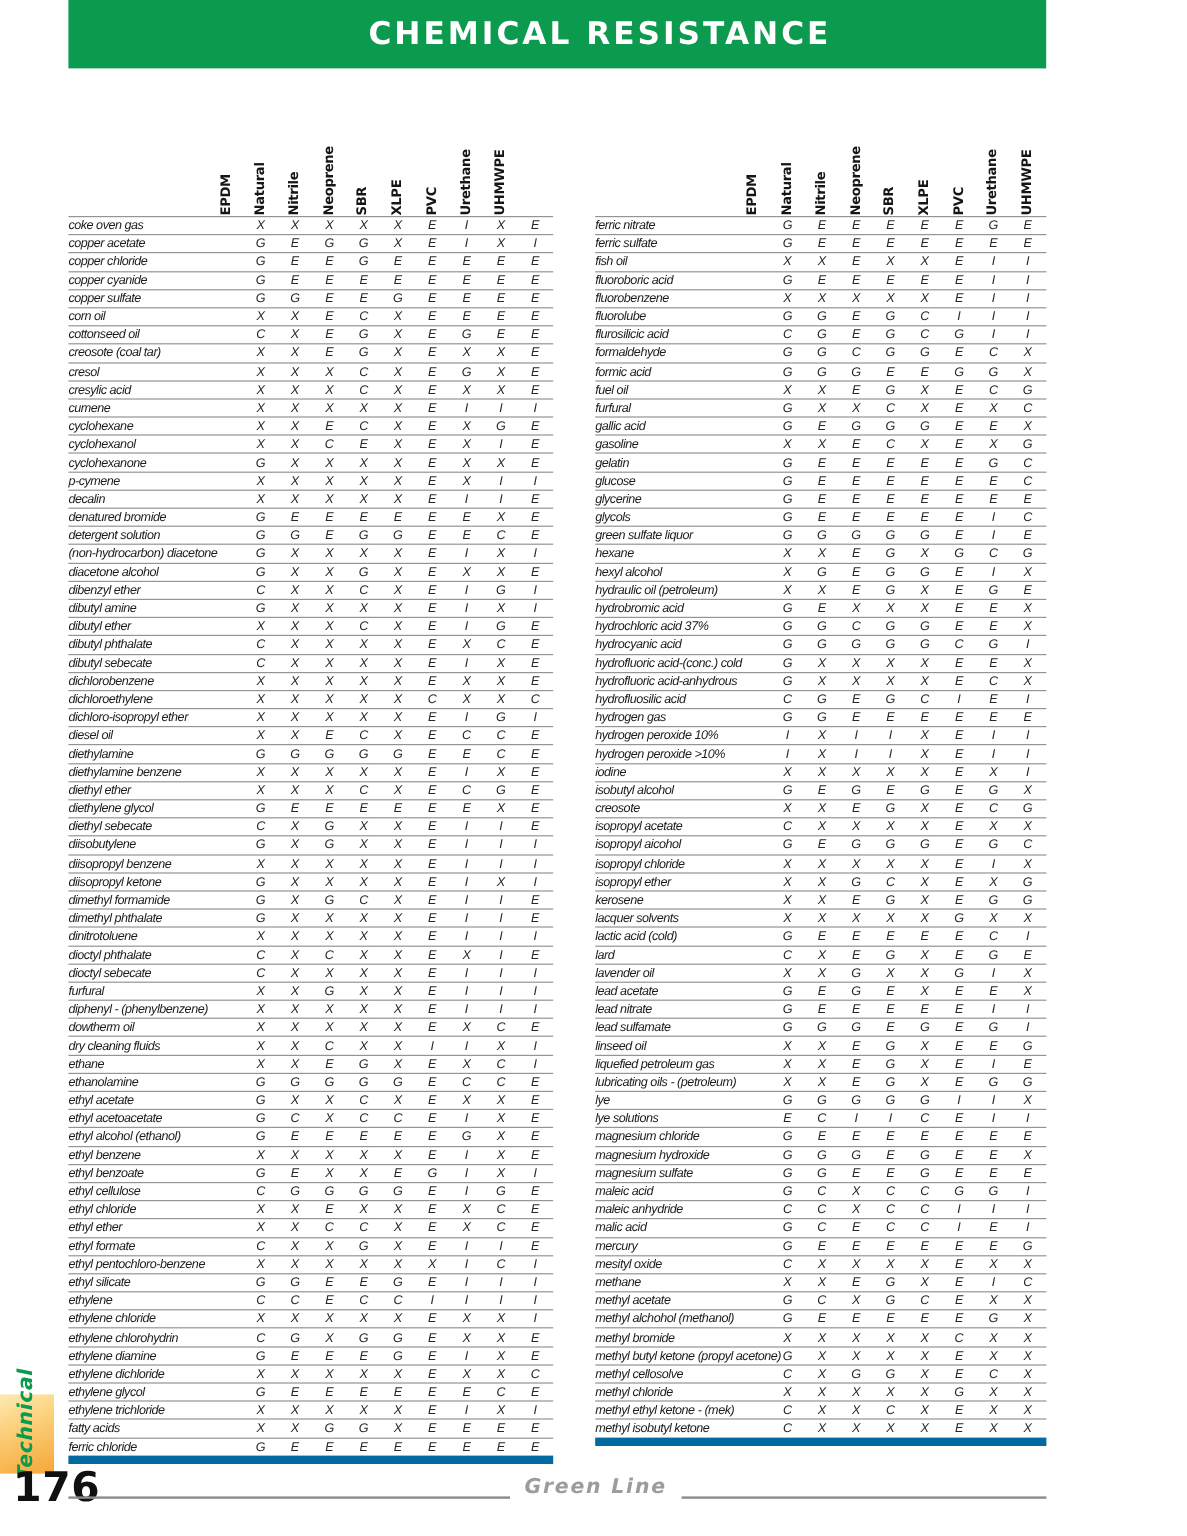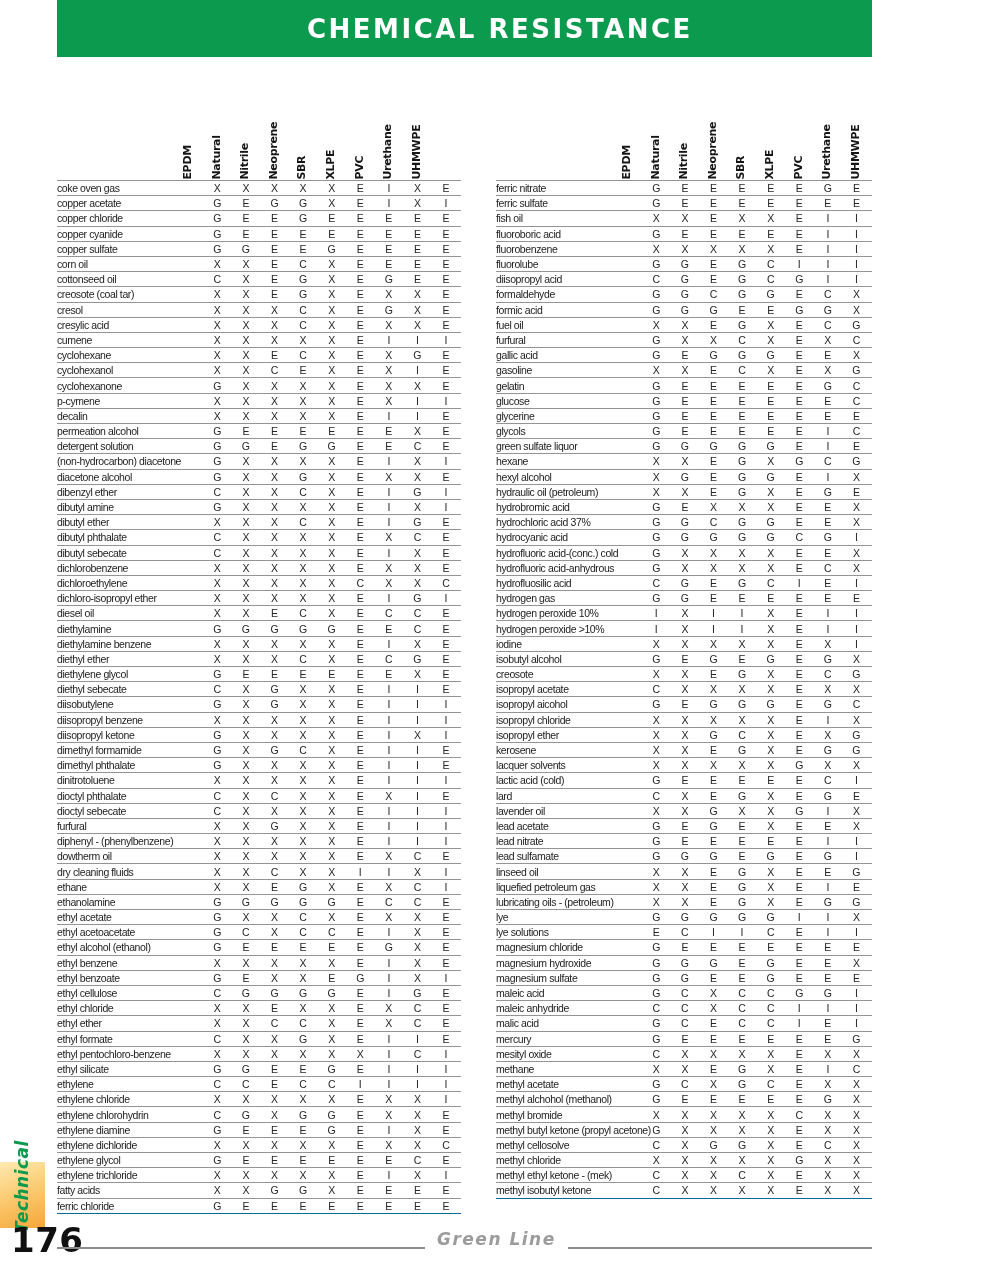--- a/index.html
+++ b/index.html
@@ -13,21 +13,21 @@
 
   
   .ctable{position:absolute;top:100px;width:404px;}
   .tleft{left:57px;}
   .tright{left:496px;}
   .thead{position:relative;height:80px;margin-left:146px;}
   .colhead{position:absolute;bottom:0;width:80px;height:28.6px;line-height:28.6px;
         transform-origin:left bottom;transform:rotate(-90deg);
         font-family:"DejaVu Sans",sans-serif;font-weight:bold;font-size:11px;
         letter-spacing:-0.3px;white-space:nowrap;color:#161616;}
-  .tbody{border-bottom:1px solid #0369a1;}
+  .tbody{border-bottom:7px solid #0369a1;font-style:italic;}
   .trow{display:flex;align-items:center;height:15.2px;border-top:1px solid #949494;box-sizing:border-box;}
   .chem{flex:0 0 146px;width:146px;font-size:10.5px;letter-spacing:-0.4px;white-space:nowrap;
         overflow:visible;color:#1c1c1c;}
   .chem.note{flex:1 1 auto;width:auto;}
   .val{flex:0 0 28.6px;text-align:center;font-size:10.5px;color:#262626;}
 
   
   .tab-box{position:absolute;left:0;top:1162px;width:45px;height:66px;
         background:linear-gradient(160deg,#fdeab2 0%,#fbcc74 45%,#f6a638 100%);}
   .tab-label{position:absolute;left:9px;top:1233px;width:102px;height:26px;line-height:26px;
@@ -253,21 +253,21 @@
           <div class="val">X</div>
           <div class="val">X</div>
           <div class="val">X</div>
           <div class="val">X</div>
           <div class="val">E</div>
           <div class="val">I</div>
           <div class="val">I</div>
           <div class="val">E</div>
         </div>
         <div class="trow">
-          <div class="chem">permeation alcohol</div>
+          <div class="chem">denatured bromide</div>
           <div class="val">G</div>
           <div class="val">E</div>
           <div class="val">E</div>
           <div class="val">E</div>
           <div class="val">E</div>
           <div class="val">E</div>
           <div class="val">E</div>
           <div class="val">X</div>
           <div class="val">E</div>
         </div>
@@ -965,21 +965,21 @@
           <div class="val">G</div>
           <div class="val">E</div>
           <div class="val">G</div>
           <div class="val">C</div>
           <div class="val">I</div>
           <div class="val">I</div>
           <div class="val">I</div>
           <div class="val">I</div>
         </div>
         <div class="trow">
-          <div class="chem">diisopropyl acid</div>
+          <div class="chem">flurosilicic acid</div>
           <div class="val">C</div>
           <div class="val">G</div>
           <div class="val">E</div>
           <div class="val">G</div>
           <div class="val">C</div>
           <div class="val">G</div>
           <div class="val">I</div>
           <div class="val">I</div>
           <div class="val">E</div>
         </div>

